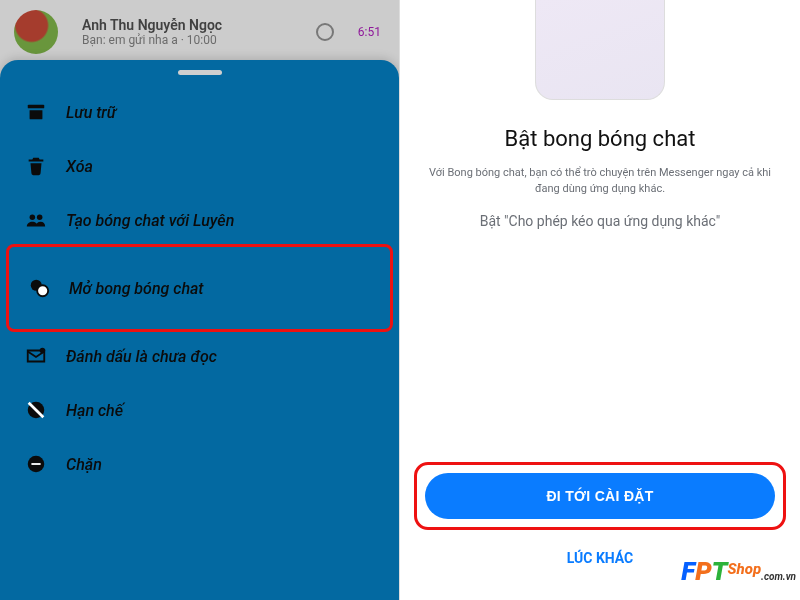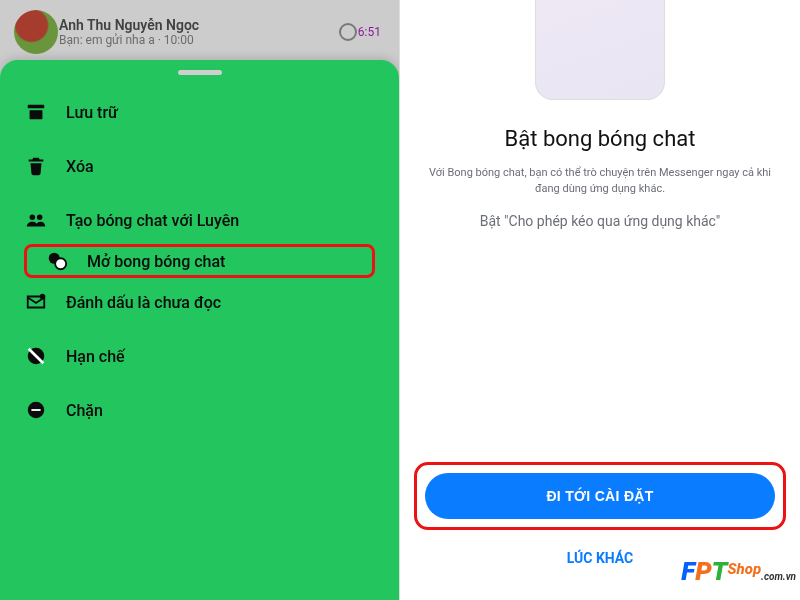--- a/index.html
+++ b/index.html
@@ -18,61 +18,62 @@
   }
   .panel-left { width: 400px; border-right: 1px solid #ddd; background:#fff; }
   .panel-right { width: 400px; background:#fff; }
 
   
   .left-bg {
     position:absolute; inset:0;
     background:#cccccc;
   }
   .left-bg .chat-row {
-    display:flex; align-items:center; gap:1px;
+    display:flex; align-items:center; gap:24px;
     padding:10px 14px;
     filter: brightness(.88);
   }
   .left-bg .avatar {
     width:44px; height:44px; border-radius:50%;
     background: radial-gradient(circle at 40% 35%, #b43 0 40%, #7a4 45% 100%);
   }
   .left-bg .chat-text { flex:1; }
   .left-bg .chat-name { font-weight:600; color:#4a4a4a; font-size:14px; }
   .left-bg .chat-preview { font-size:12px; color:#7a7a7a; }
   .left-bg .chat-time { font-size:12px; color:#a21caf; margin-left:auto; padding-right:4px;}
   .left-bg .badge {
     width:18px; height:18px; border:2px solid #888; border-radius:50%; margin-left:6px;
   }
 
   .sheet {
     position:absolute; left:0; right:0; bottom:0; top:60px;
-    background:#22c55e;
+    background:#0369a1;
     border-top-left-radius:18px;
     border-top-right-radius:18px;
     box-shadow: 0 -2px 10px rgba(0,0,0,.15);
     padding-top:10px;
+    font-style:italic;
   }
   .grabber {
     width:44px; height:5px; background:#cfcfcf; border-radius:3px;
     margin:0 auto 10px auto;
   }
   .menu-item {
     display:flex; align-items:center; gap:18px;
     padding:15px 24px;
     font-size:16px; color:#0b0b0b; font-weight:500;
   }
   .menu-item .icon {
     width:24px; height:24px; display:flex; align-items:center; justify-content:center;
     color:#0b0b0b;
   }
   .highlight {
     border:3px solid #e11; border-radius:8px;
-    margin: -3px 24px;
-    padding:2px 18px;
+    margin: -3px 6px;
+    padding:29px 18px;
   }
 
   
   .phone-illus {
     width:130px; height:100px; margin:0 auto;
     border:1px solid #ddd; border-top:none;
     border-bottom-left-radius:18px; border-bottom-right-radius:18px;
     background: linear-gradient(160deg, #eee8f5, #e9e5f2);
   }
   .right-title {

